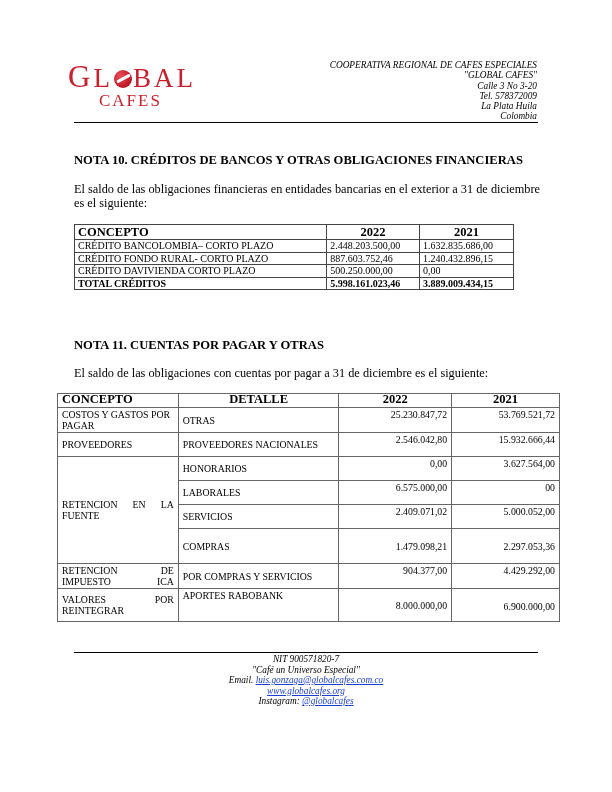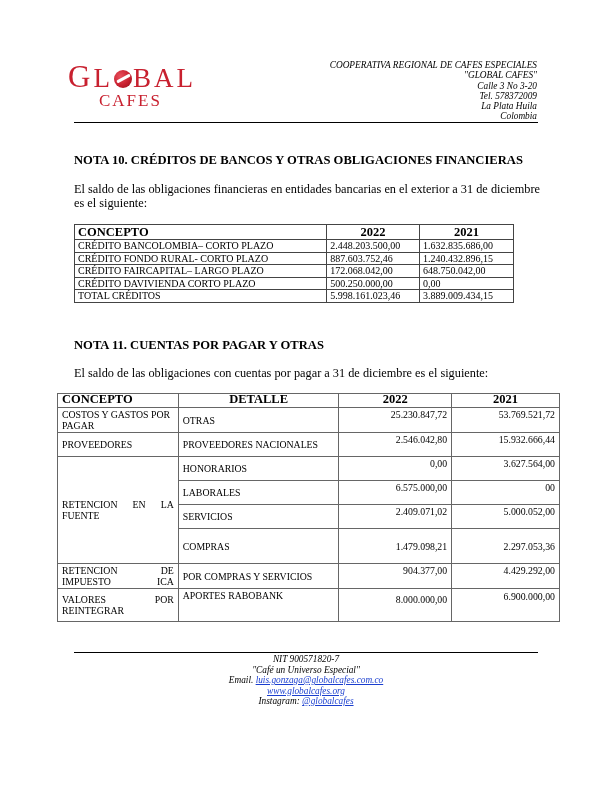--- a/index.html
+++ b/index.html
@@ -13,21 +13,21 @@
   .header-info { position:absolute; right:75px; top:60px; text-align:right; font-style:italic; font-size:9.3px; line-height:10.3px; }
   .header-line { position:absolute; left:74px; top:122px; width:464px; height:0; border-top:1px solid #000; }
   .note-title { position:absolute; left:74px; font-weight:bold; font-size:12.6px; }
   .para { position:absolute; left:74px; font-size:12.3px; line-height:14px; width:470px; }
   table { border-collapse:collapse; position:absolute; font-family:"Liberation Serif", serif; }
   .t1 { left:74px; top:224px; width:440px; font-size:10px; }
   .t1 td, .t1 th { border:1px solid #444; padding:0 3px; height:11.5px; line-height:11px; }
   .t1 th { font-size:12.5px; font-weight:bold; height:14px; }
   .t1 th.c { text-align:left; }
   .t1 td.n { text-align:left; }
-  .t1 tr.total td { font-weight:normal; }
+  .t1 tr.total td { font-weight:bold; }
   .t2 { left:57px; top:393px; width:503px; font-size:9.8px; }
   .t2 td, .t2 th { border:1px solid #666; padding:1px 4px; vertical-align:top; line-height:11px; }
   .t2 th { font-size:12.5px; font-weight:bold; height:13px; padding:0 4px; }
   .t2 th.c { text-align:left; }
   .t2 td.n { text-align:right; }
   .t2 td.just { text-align:justify; text-align-last:justify; }
   .t2 td.mid { vertical-align:middle; }
   .footer-line { position:absolute; left:74px; top:652px; width:464px; border-top:1px solid #000; }
   .footer { position:absolute; left:0; width:612px; top:654px; text-align:center; font-style:italic; font-size:9.3px; line-height:10.5px; }
   .footer a { color:#1a3ecf; text-decoration:underline; }
@@ -75,25 +75,20 @@
   </tr>
   <tr>
     <td>CRÉDITO BANCOLOMBIA– CORTO PLAZO</td>
     <td class="n">2.448.203.500,00</td>
     <td class="n">1.632.835.686,00</td>
   </tr>
   <tr>
     <td>CRÉDITO FONDO RURAL- CORTO PLAZO</td>
     <td class="n">887.603.752,46</td>
     <td class="n">1.240.432.896,15</td>
-  </tr>
-  <tr>
-    <td>CRÉDITO FAIRCAPITAL– LARGO PLAZO</td>
-    <td class="n">172.068.042,00</td>
-    <td class="n">648.750.042,00</td>
   </tr>
   <tr>
     <td>CRÉDITO DAVIVIENDA CORTO PLAZO</td>
     <td class="n">500.250.000,00</td>
     <td class="n">0,00</td>
   </tr>
   <tr class="total">
     <td>TOTAL CRÉDITOS</td>
     <td class="n">5.998.161.023,46</td>
     <td class="n">3.889.009.434,15</td>
@@ -153,22 +148,22 @@
   </tr>
   <tr style="height:24px;margin-left:10px;">
     <td class="just">RETENCION DE IMPUESTO ICA</td>
     <td class="mid">POR COMPRAS Y SERVICIOS</td>
     <td class="n">904.377,00</td>
     <td class="n">4.429.292,00</td>
   </tr>
   <tr style="height:33px;">
     <td class="just mid">VALORES POR REINTEGRAR</td>
     <td>APORTES RABOBANK</td>
-    <td class="n" style="padding-top:5px;">8.000.000,00</td>
-    <td class="n" style="padding-top:2px;">6.900.000,00</td>
+    <td class="n" style="padding-top:11px;">8.000.000,00</td>
+    <td class="n" style="padding-top:12px;">6.900.000,00</td>
   </tr>
 </tbody>
   </table>
 
 <div class="footer-line"></div>
 <div class="footer">
   <div>NIT 900571820-7</div>
   <div>"Café un Universo Especial"</div>
   <div><span>Email. </span><a>luis.gonzaga@globalcafes.com.co</a></div>
   <div><a>www.globalcafes.org</a></div>

